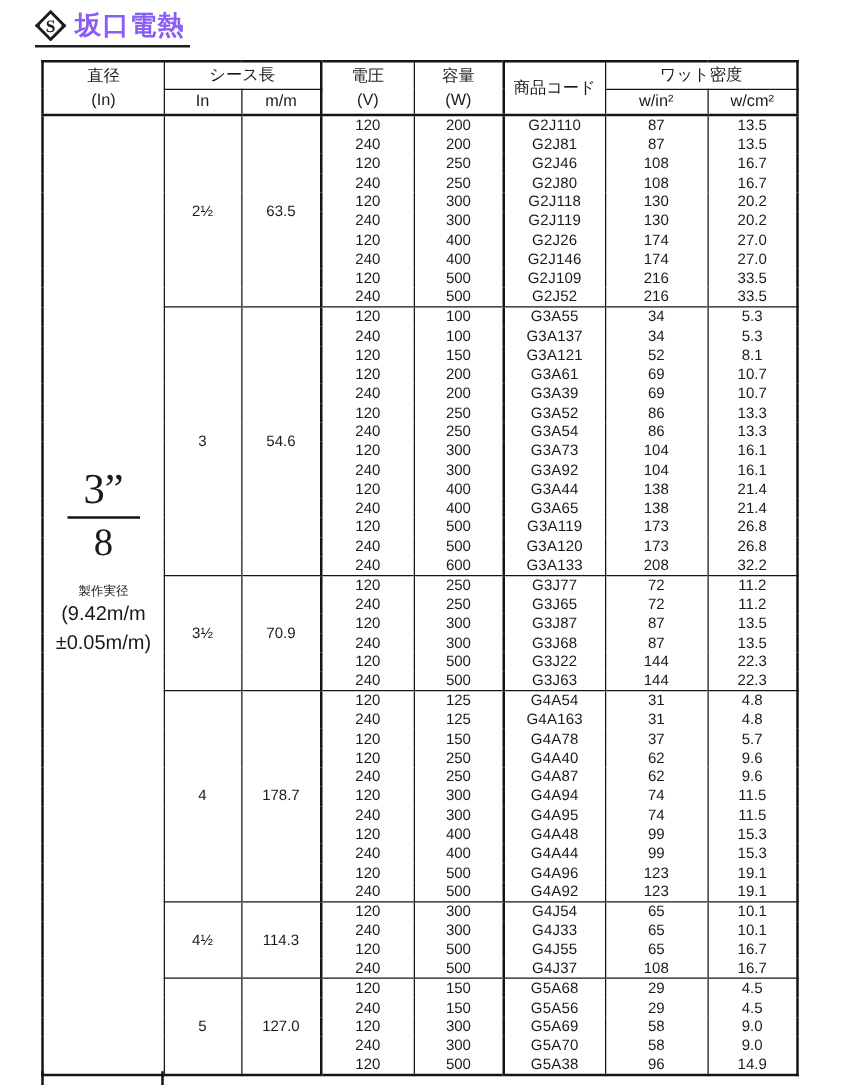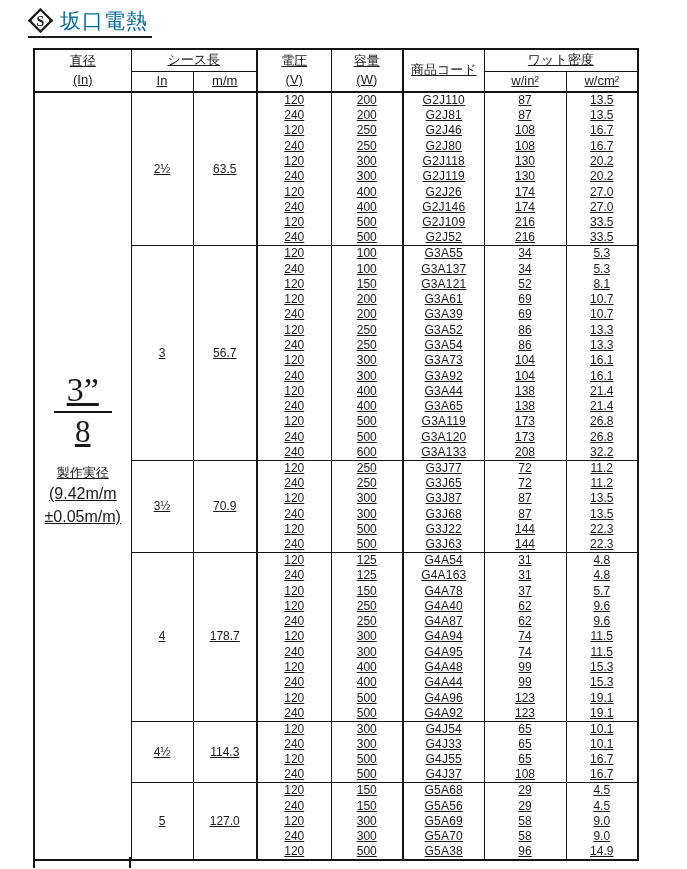--- a/index.html
+++ b/index.html
@@ -11,31 +11,30 @@
   .page { position:relative; width:687px; height:869px; overflow:hidden; background:#fff; }
 
   
   .logo {
     position:absolute; left:28px; top:8px;
     display:flex; align-items:center; gap:7px;
     padding:0 4px 3px 0;
     border-bottom:2px solid #1c1c1c;
   }
   .logo-text {
-    font-weight:normal; font-size:21px; letter-spacing:1px;
-    color:#0369a1; line-height:1;
+    font-weight:bold; font-size:21px; letter-spacing:1px;
+    color:#8b5cf6; line-height:1;
   }
 
   
   table.spec {
     position:absolute; left:33px; top:48px;
     width:604px; table-layout:fixed;
     border-collapse:collapse;
     border:2px solid #141414;
-    text-decoration:underline;
   }
   .spec th, .spec td {
     border:1px solid #141414;
     padding:0; text-align:center; vertical-align:middle;
     font-size:12px; line-height:15px;
     overflow:hidden; white-space:nowrap;
   }
   .spec thead th { font-weight:normal; font-size:13px; line-height:1.45; }
   .spec thead tr.h1 { height:22px; }
   .spec thead tr.h2 { height:21px;padding-left:29px; }
@@ -52,21 +51,21 @@
   .spec .bl2 { border-left:2px solid #141414; }
 
   .spec td.code { letter-spacing:0.2px; }
 
   
   td.diameter-cell { vertical-align:middle; }
   .dia-wrap { transform:translateY(-26px); }
   .frac { width:58px; margin:0 auto; font-family:"Liberation Serif", serif; }
   .frac-num { font-size:34px; line-height:1.05; padding-bottom:3px; border-bottom:2px solid #141414; }
   .frac-den { font-size:31px; line-height:1.05; padding-top:3px; }
-  .dia-title { font-size:13px; margin-top:16px; line-height:1.3; }
+  .dia-title { font-size:10px; margin-top:16px; line-height:1.3; }
   .dia-note  { font-size:16px; line-height:1.45; }
 
   
   .stub { position:absolute; width:2px; height:11px; background:#141414; top:857px; }
   .stub.s1 { left:33px; }
   .stub.s2 { left:129px; }
 </style>
 </head>
 <body>
 
@@ -199,21 +198,21 @@
         </tr>
         <tr>
           <td class="col-v bl2">240</td>
           <td class="col-w">500</td>
           <td class="code bl2">G2J52</td>
           <td class="col-win">216</td>
           <td class="col-wcm">33.5</td>
         </tr>
         <tr class="group-first">
           <td rowspan="14">3</td>
-          <td rowspan="14">56.7</td>
+          <td rowspan="14">54.6</td>
           <td class="col-v bl2">120</td>
           <td class="col-w">100</td>
           <td class="code bl2">G3A55</td>
           <td class="col-win">34</td>
           <td class="col-wcm">5.3</td>
         </tr>
         <tr>
           <td class="col-v bl2">240</td>
           <td class="col-w">100</td>
           <td class="code bl2">G3A137</td>

